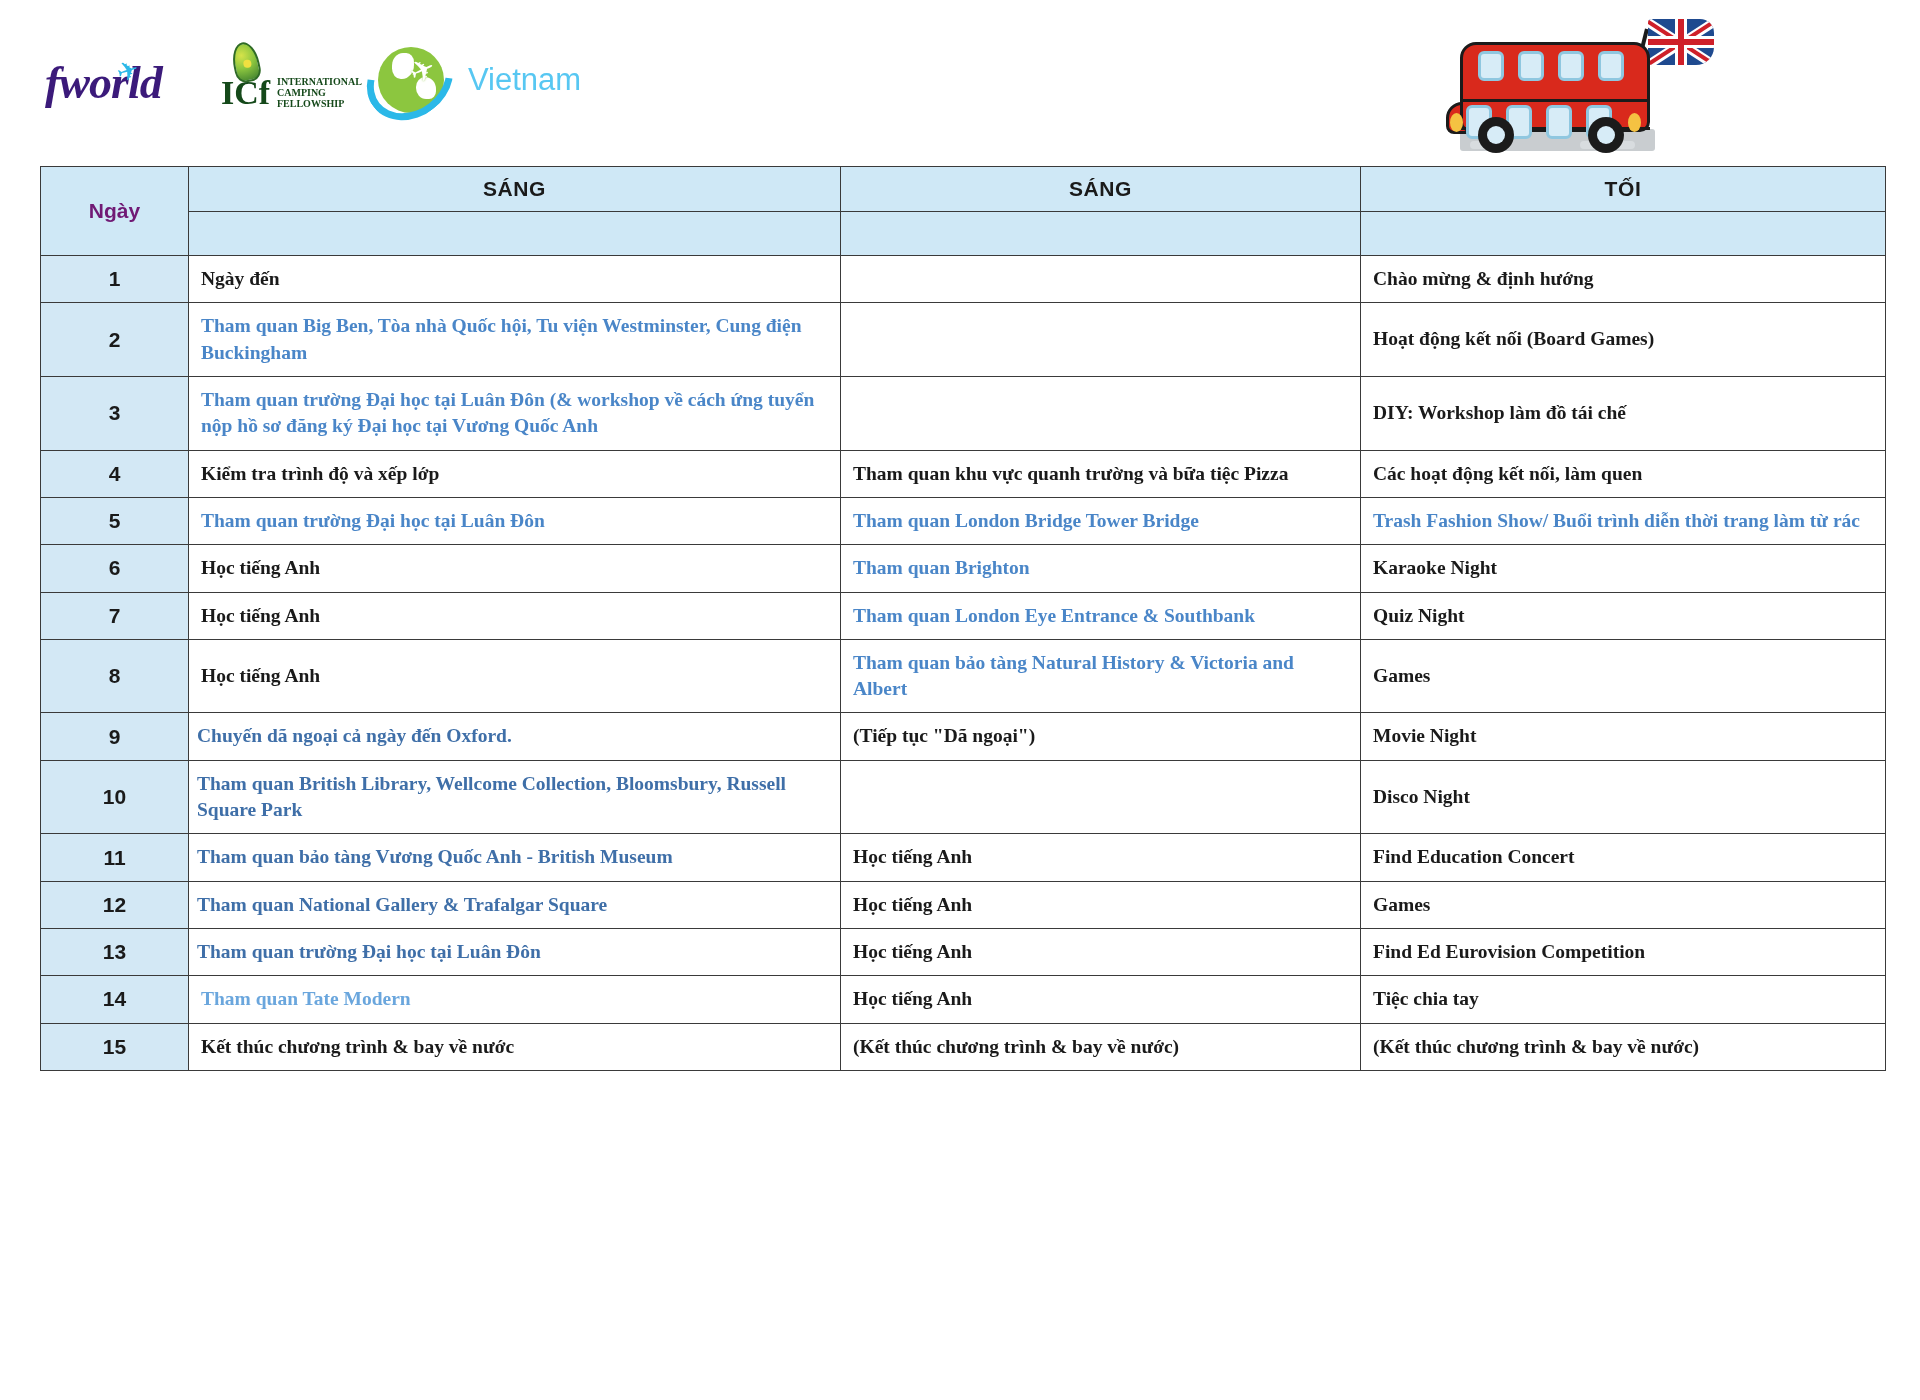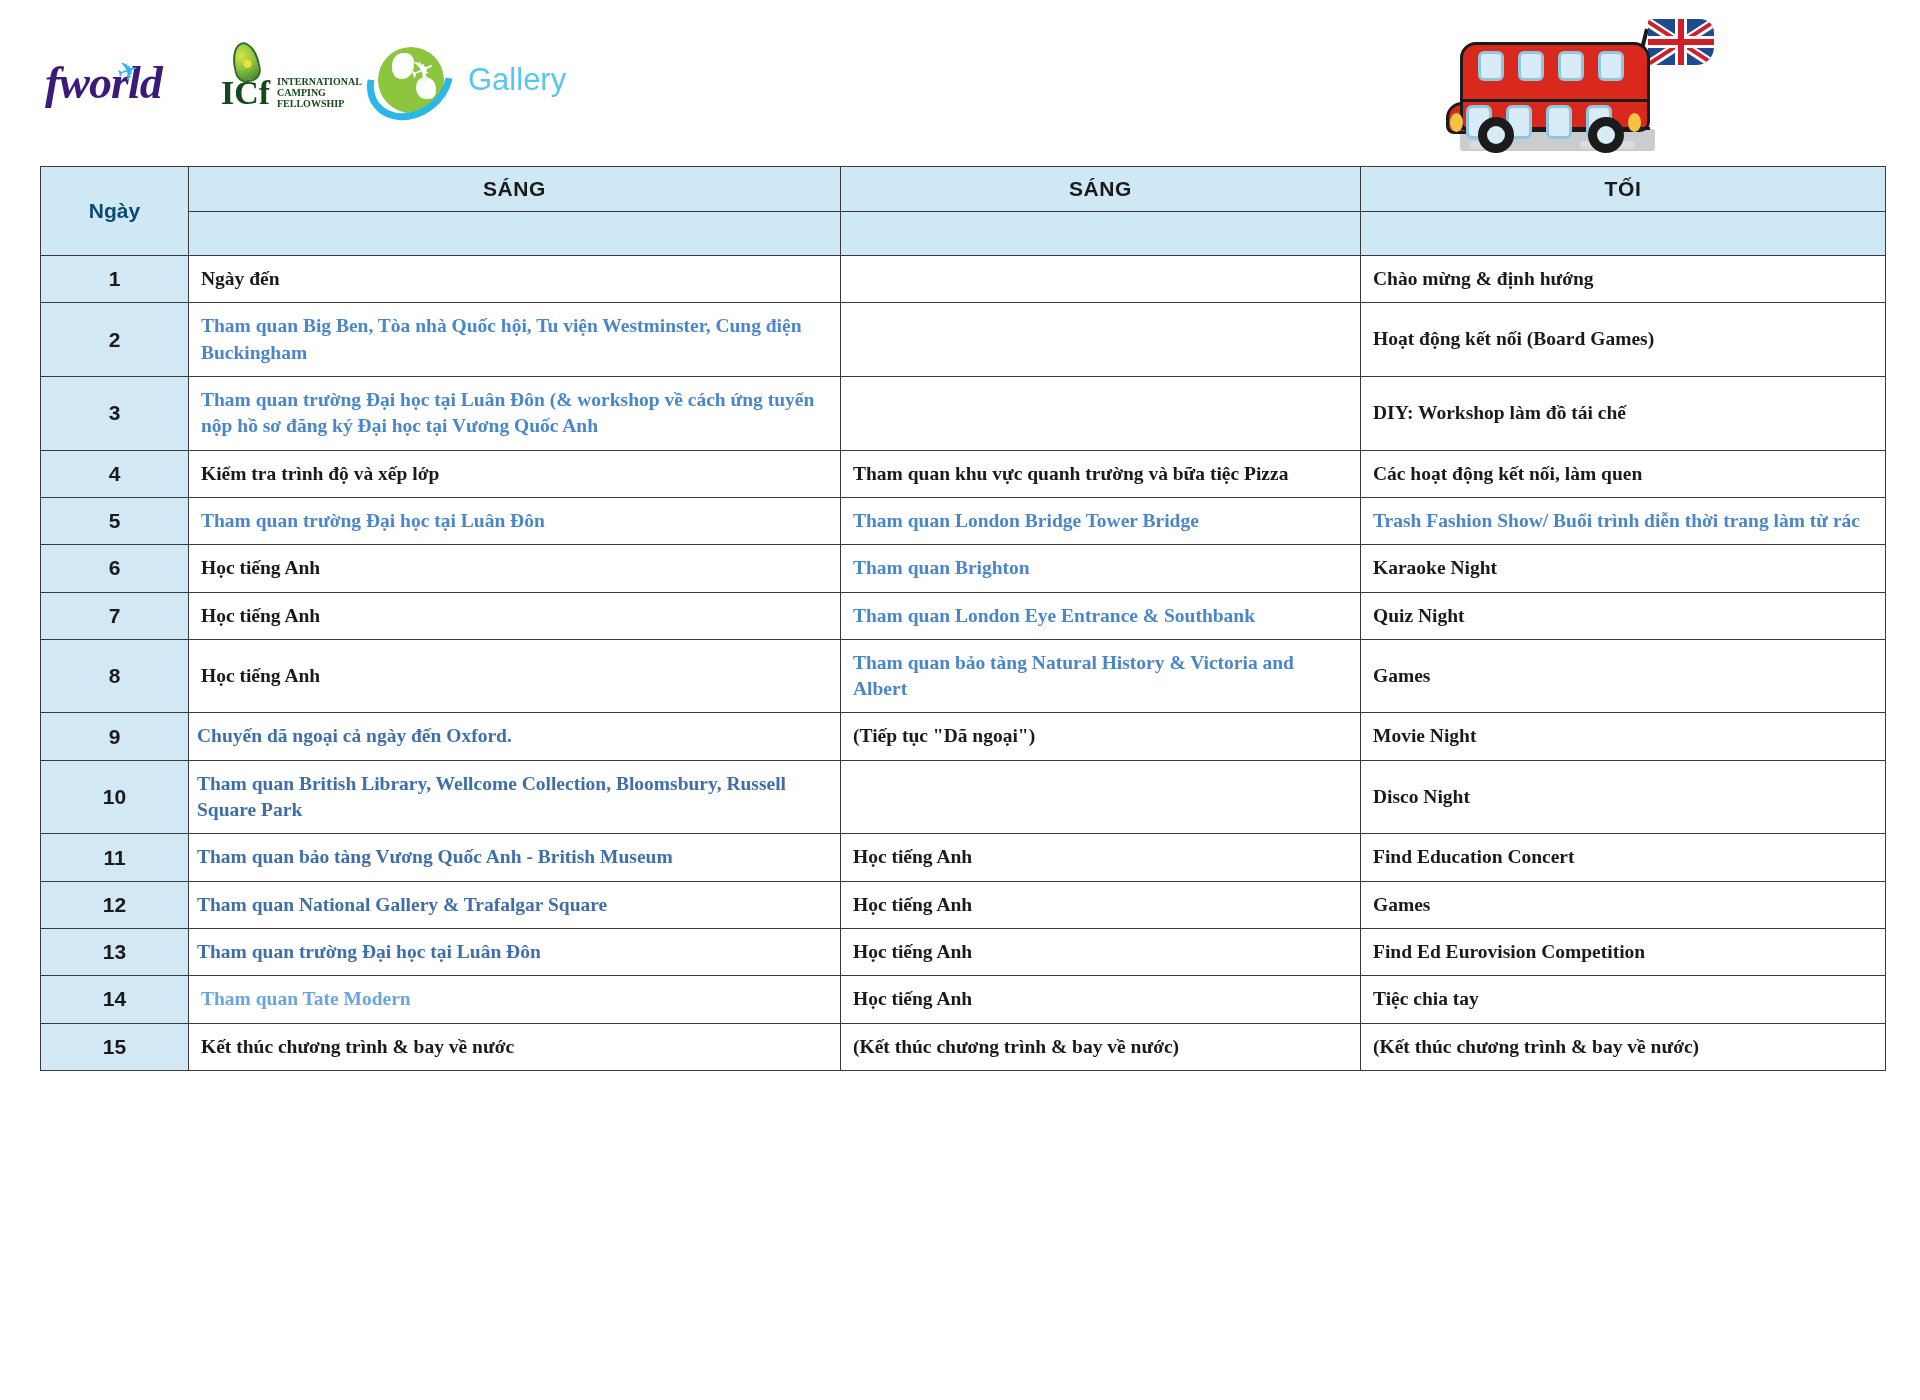--- a/index.html
+++ b/index.html
@@ -265,21 +265,21 @@
     font-weight: 700;
     color: #1a1a1a;
     letter-spacing: 0.6px;
     height: 44px;
   }
   th.hdr-day {
     background: #cfe8f6;
     text-align: center;
     font-size: 21px;
     font-weight: 700;
-    color: #0c4a6e;
+    color: #701a75;
   }
   tr.hdr-sub td {
     background: #cfe8f6;
     height: 44px;
   }
 
   td.day-cell {
     background: #d3e8f5;
     text-align: center;
     font-size: 21px;
@@ -325,21 +325,21 @@
 
       <div class="logo-vgo">
         <div class="vgo-globe">
           <div class="g-circle"></div>
           <div class="g-land1"></div>
           <div class="g-land2"></div>
           <div class="g-swoosh"></div>
           <div class="g-plane">✈</div>
         </div>
         <div class="vgo-text">
-          <div class="vgo-l1">Gallery</div>
+          <div class="vgo-l1">Vietnam</div>
         </div>
       </div>
     </div>
 
 
     <div class="bus-wrap">
       <div class="bus-shadow"></div>
       <div class="bus-shadow2"></div>
       <div class="bus-shadow3"></div>
       <div class="flag-pole"></div>

